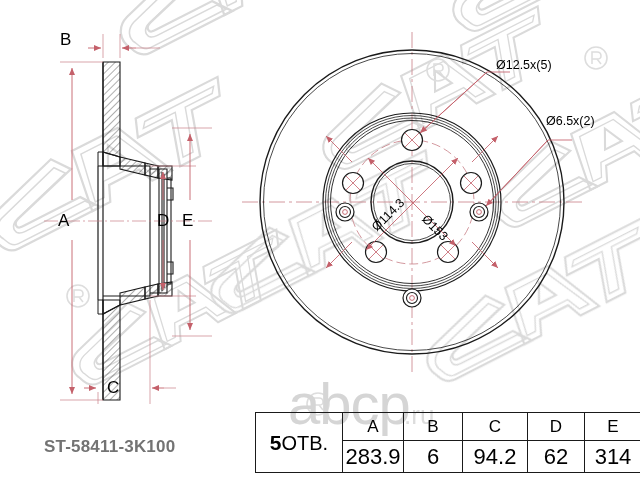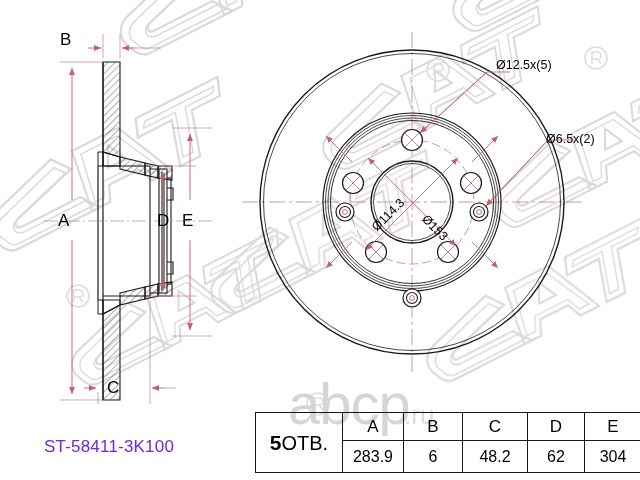--- a/index.html
+++ b/index.html
@@ -31,44 +31,44 @@
   
   .dim-letter { font-size: 17px; }
   
   .dia-callout { font-size: 12.5px; }
   .dia-rot { transform-origin: left center; }
   
   #part-number {
     position: absolute;
     left: 44px; top: 437px;
     font-size: 17px;
-    font-weight: normal;
+    font-weight: bold;
     letter-spacing: 0.2px;
-    color: #6d28d9;
+    color: #737373;
   }
   
   #spec-table {
     position: absolute;
     left: 255px; top: 412px;
     width: 380px;
     border-collapse: collapse;
     table-layout: fixed;
   }
   #spec-table td, #spec-table th {
     border: 1px solid #1a1a1a;
     text-align: center;
     vertical-align: middle;
     font-family: "Liberation Sans", sans-serif;
     font-weight: normal;
     color: #000;
     padding: 0;
     background: transparent;
   }
   #spec-table .hdr-cell { height: 27px; font-size: 17px; }
-  #spec-table .val-cell { height: 31px; font-size: 16px; margin-top: 15px; }
+  #spec-table .val-cell { height: 31px; font-size: 22px; margin-top: 15px; }
   #spec-table .otv-cell {
     font-size: 17px;
     width: 86px;
   }
   #spec-table .otv-cell .otv-num {
     font-size: 21px;
     font-weight: bold;
     vertical-align: baseline;
   }
   #spec-table .otv-cell .otv-word {
@@ -298,41 +298,41 @@
     </g>
   </svg>
 
   <div class="lbl dim-letter" style="left:60px; top:30px;">B</div>
   <div class="lbl dim-letter" style="left:58px; top:211px;">A</div>
   <div class="lbl dim-letter" style="left:157px; top:211px;">D</div>
   <div class="lbl dim-letter" style="left:182px; top:211px;">E</div>
   <div class="lbl dim-letter" style="left:107px; top:378px;">C</div>
 
   <div class="lbl dia-callout" style="left:496px; top:58px;">Ø12.5x(5)</div>
-  <div class="lbl dia-callout" style="left:546px; top:132px;">Ø6.5x(2)</div>
+  <div class="lbl dia-callout" style="left:546px; top:114px;">Ø6.5x(2)</div>
   <div class="lbl dia-callout dia-rot" style="left:374px; top:222px; transform:rotate(-45deg);">Ø114.3</div>
   <div class="lbl dia-callout dia-rot" style="left:424px; top:210px; transform:rotate(45deg);">Ø153</div>
 
   <div id="part-number">ST-58411-3K100</div>
 
   <table id="spec-table">
     <tbody>
       <tr>
         <td class="otv-cell" rowspan="2">
           <span class="otv-num">5</span><span class="otv-word">ОТВ.</span>
         </td>
         <td class="hdr-cell col-a">A</td>
         <td class="hdr-cell col-b">B</td>
         <td class="hdr-cell col-c">C</td>
         <td class="hdr-cell col-d">D</td>
         <td class="hdr-cell col-e">E</td>
       </tr>
       <tr>
         <td class="val-cell">283.9</td>
         <td class="val-cell">6</td>
-        <td class="val-cell">48.2</td>
+        <td class="val-cell">94.2</td>
         <td class="val-cell">62</td>
-        <td class="val-cell">304</td>
+        <td class="val-cell">314</td>
       </tr>
     </tbody>
   </table>
 
 </div>
 
 </body></html>

